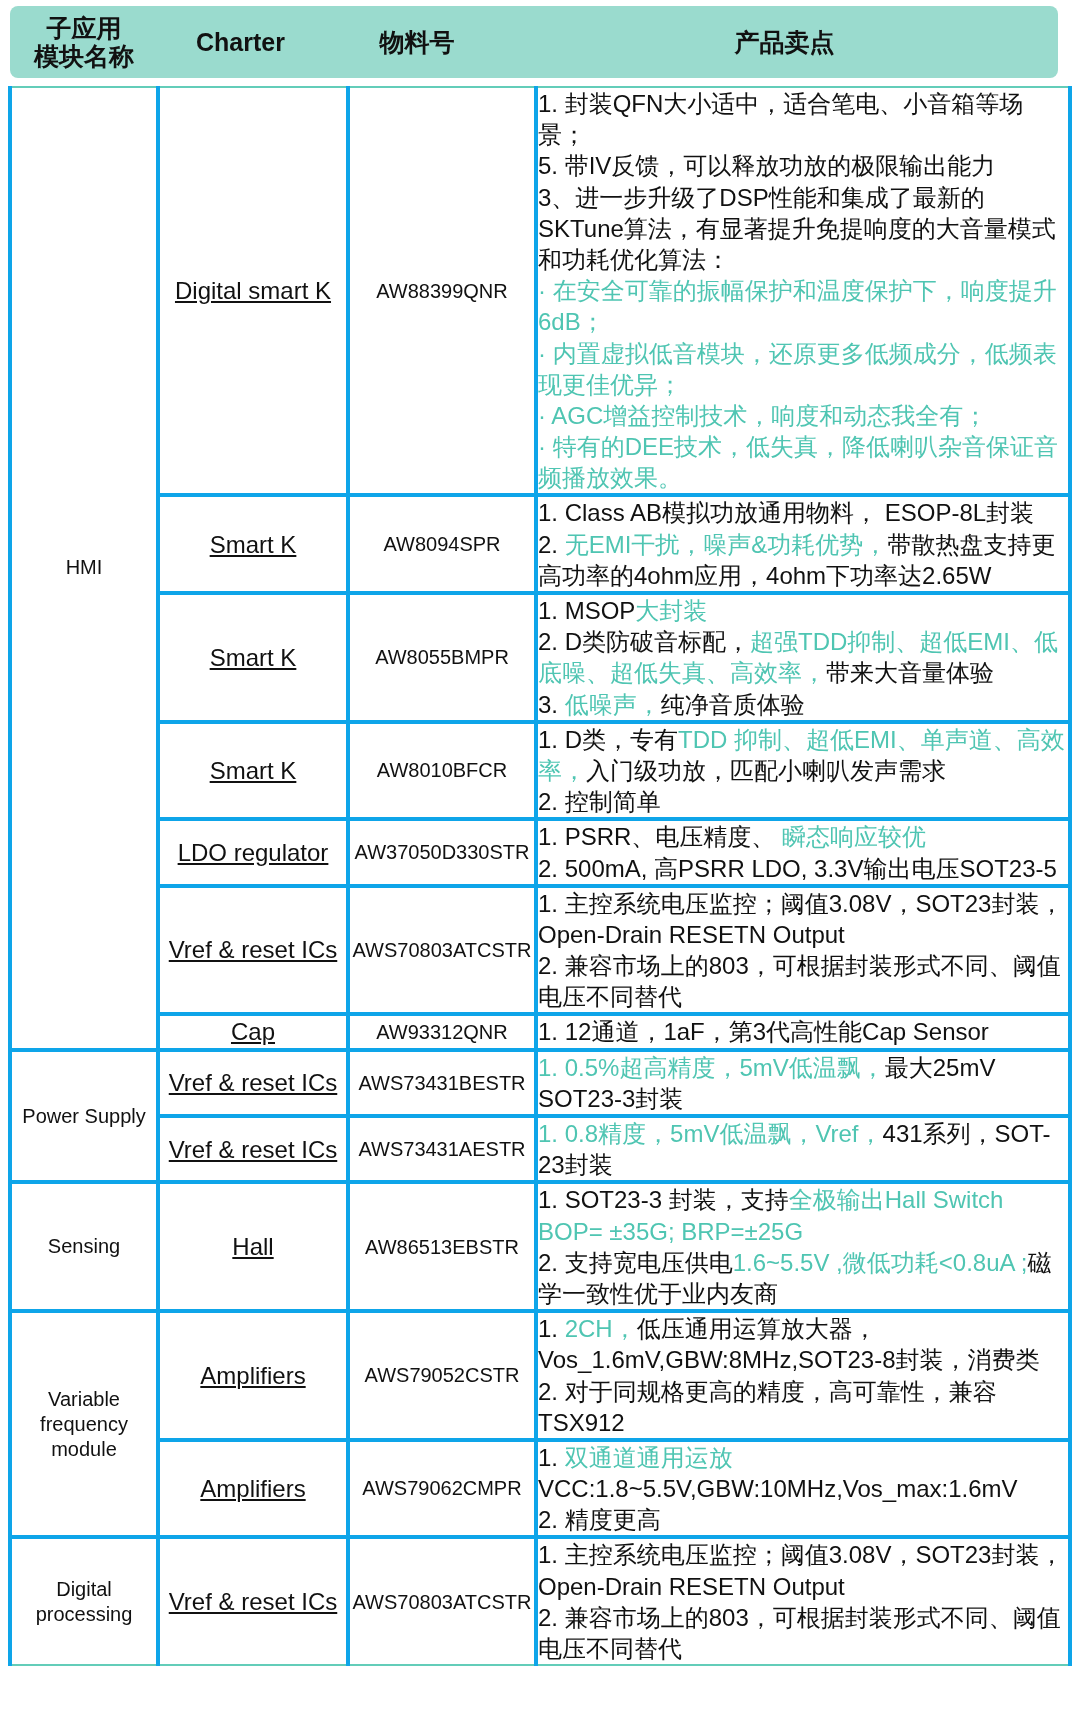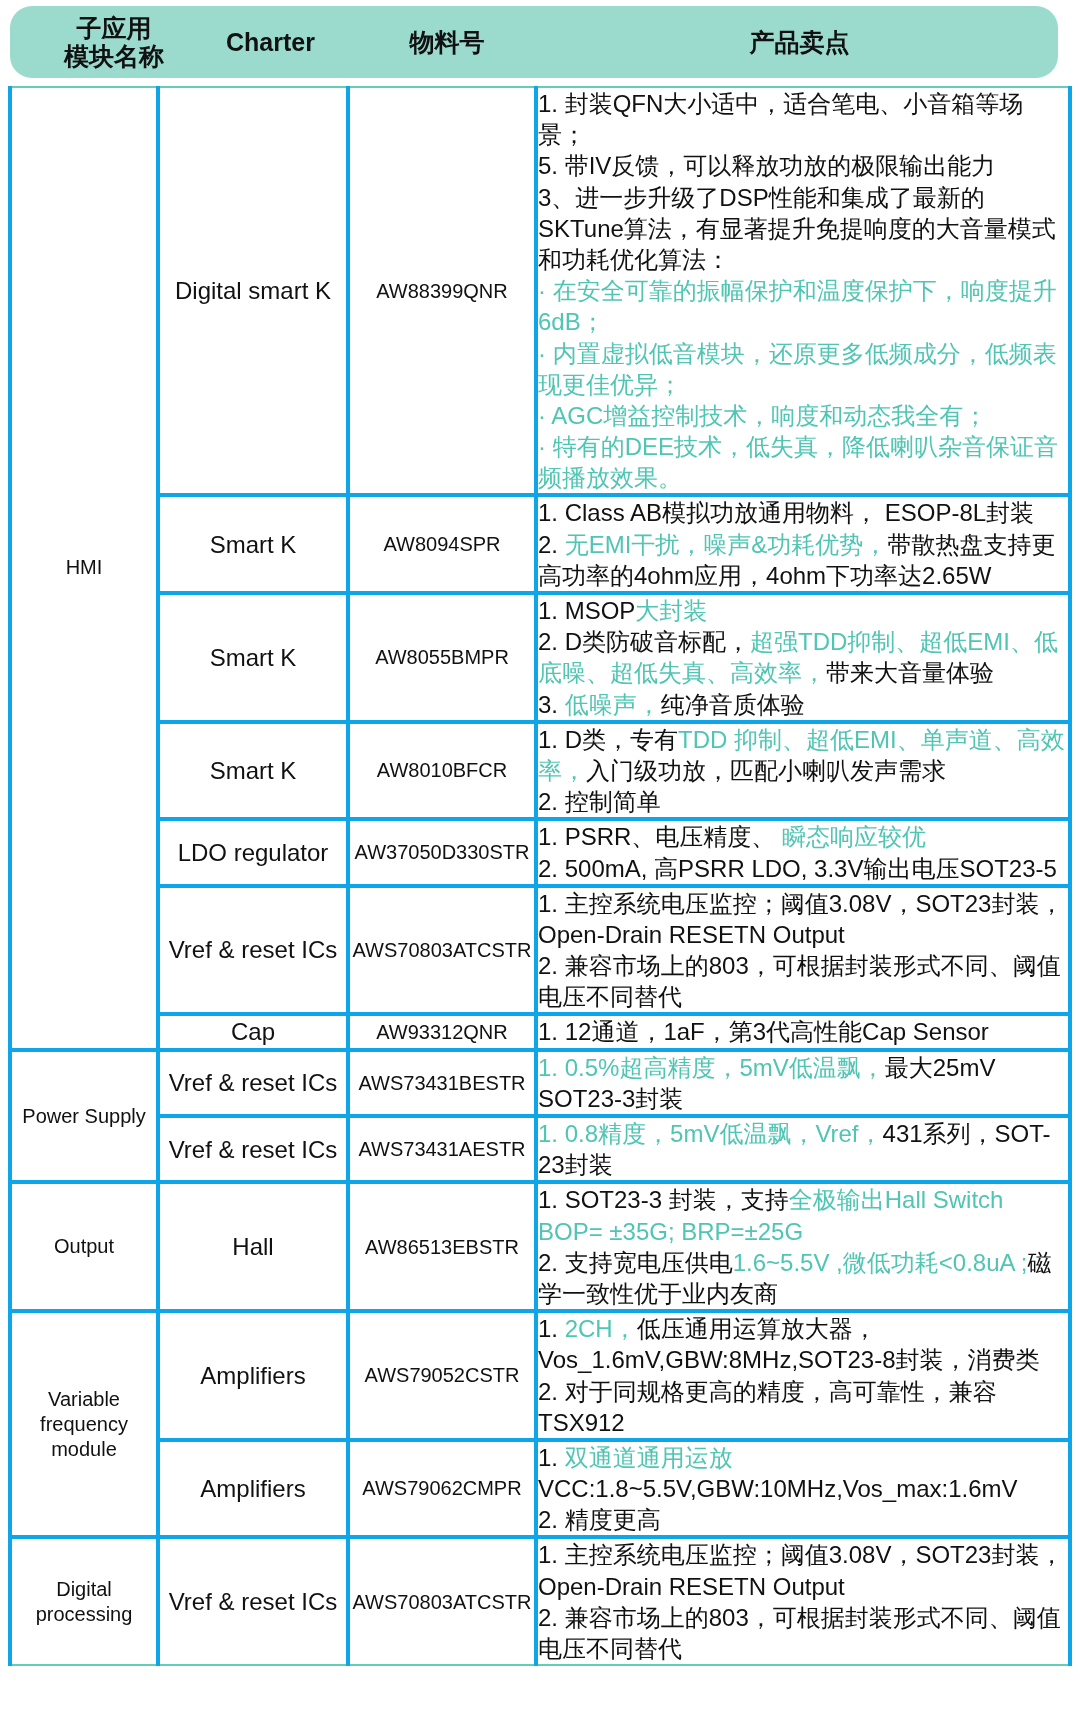--- a/index.html
+++ b/index.html
@@ -10,25 +10,24 @@
     color:#1b1b1b;
     -webkit-font-smoothing:antialiased;
   }
   .page{position:relative;width:1080px;height:1714px;box-sizing:border-box;padding:0 8px;}
 
   
   .header{
     margin:6px 14px 8px 2px;
     height:72px;
     background:#9ADBCE;
-    border-radius:22px;
+    border-radius:8px;
     display:flex;
     align-items:center;
     box-sizing:border-box;
-    padding-left:30px;
   }
   .h-cell{
     display:flex;align-items:center;justify-content:center;
     text-align:center;
     font-size:25px;
     font-weight:600;
     color:#111;
     line-height:1.14;
     box-sizing:border-box;
   }
@@ -44,21 +43,21 @@
     margin:0 0 0 0;
     table-layout:fixed;
   }
   table.grid td{
     border:4px solid #0ea5e9;
     vertical-align:middle;
     padding:0;
     box-sizing:border-box;
   }
   .c-app   {width:148px;text-align:center;font-size:20px;line-height:1.24;color:#111;padding:4px 2px;}
-  .c-chart {width:190px;text-align:center;font-size:24px;line-height:1.22;color:#111;padding:4px 3px;}
+  .c-chart {width:190px;text-align:center;font-size:24px;line-height:1.22;color:#111;padding:4px 3px;text-decoration:underline;}
   .c-mat   {width:188px;text-align:center;font-size:20px;line-height:1.22;color:#111;padding:4px 2px;}
   .c-sell  {text-align:left;font-size:24px;line-height:1.30;color:#111;padding:6px 8px 7px 10px;vertical-align:top;}
 
   
   tr.group-start > td{border-top:2px solid #63CDB9;}
   table.grid{border-top:2px solid #63CDB9;}
   table.grid tr:last-child td{border-bottom:2px solid #63CDB9;}
   td.c-app{border-left:2px solid #63CDB9;}
   td.c-sell{border-right:2px solid #63CDB9;margin-top:24px;}
 
@@ -155,21 +154,21 @@
           </td>
         </tr>
         <tr>
           <td class="c-chart">Vref &amp; reset ICs</td>
           <td class="c-mat">AWS73431AESTR</td>
           <td class="c-sell">
             <span class="sell-line"><span class="hl">1. 0.8精度，5mV低温飘，Vref，</span><span>431系列，SOT-23封装</span></span>
           </td>
         </tr>
         <tr class="group-start">
-          <td class="c-app" rowspan="1">Output</td>
+          <td class="c-app" rowspan="1">Sensing</td>
           <td class="c-chart">Hall</td>
           <td class="c-mat">AW86513EBSTR</td>
           <td class="c-sell">
             <span class="sell-line"><span>1. SOT23-3 封装，支持</span><span class="hl">全极输出Hall Switch BOP= ±35G; BRP=±25G</span></span>
             <span class="sell-line"><span>2. 支持宽电压供电</span><span class="hl">1.6~5.5V ,微低功耗&lt;0.8uA ;</span><span>磁学一致性优于业内友商</span></span>
           </td>
         </tr>
         <tr class="group-start">
           <td class="c-app" rowspan="2">Variable frequency module</td>
           <td class="c-chart">Amplifiers</td>

